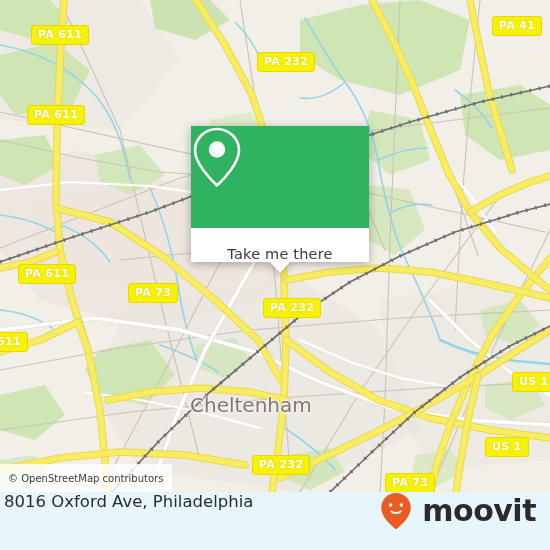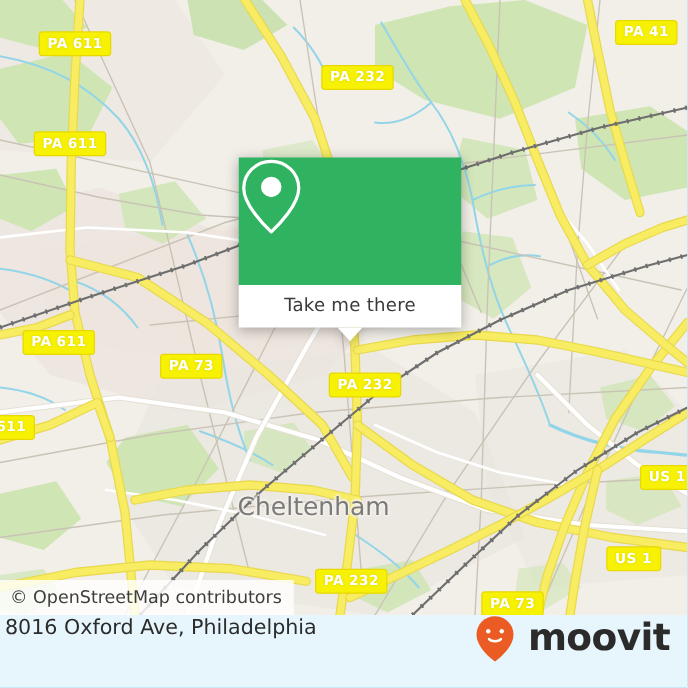--- a/index.html
+++ b/index.html
@@ -78,21 +78,21 @@
     height: 102px;
     background: #2fb360;
     display: flex;
     align-items: center;
     justify-content: center;
   }
   #popup-foot {
     height: 34px;
     background: #ffffff;
     display: flex;
-    align-items: center;
+    align-items: flex-end;
     justify-content: center;
   }
   #popup-foot .label {
     color: #3a3a3a;
     font-size: 14.5px;
     font-family: "DejaVu Sans", sans-serif;
     letter-spacing: .2px;
   }
   #popup-tail {
     position: absolute;
@@ -111,21 +111,21 @@
     position: absolute;
     left: 0;
     top: 464px;
     height: 28px;
     padding: 0 9px 0 8px;
     display: flex;
     align-items: center;
     background: rgba(255,255,255,.82);
     color: #3d3d3d;
     font-family: "DejaVu Sans", sans-serif;
-    font-size: 14px;
+    font-size: 10px;
     white-space: nowrap;
   }
 
   
   #footer {
     position: absolute;
     left: 0;
     top: 492px;
     width: 550px;
     height: 58px;

